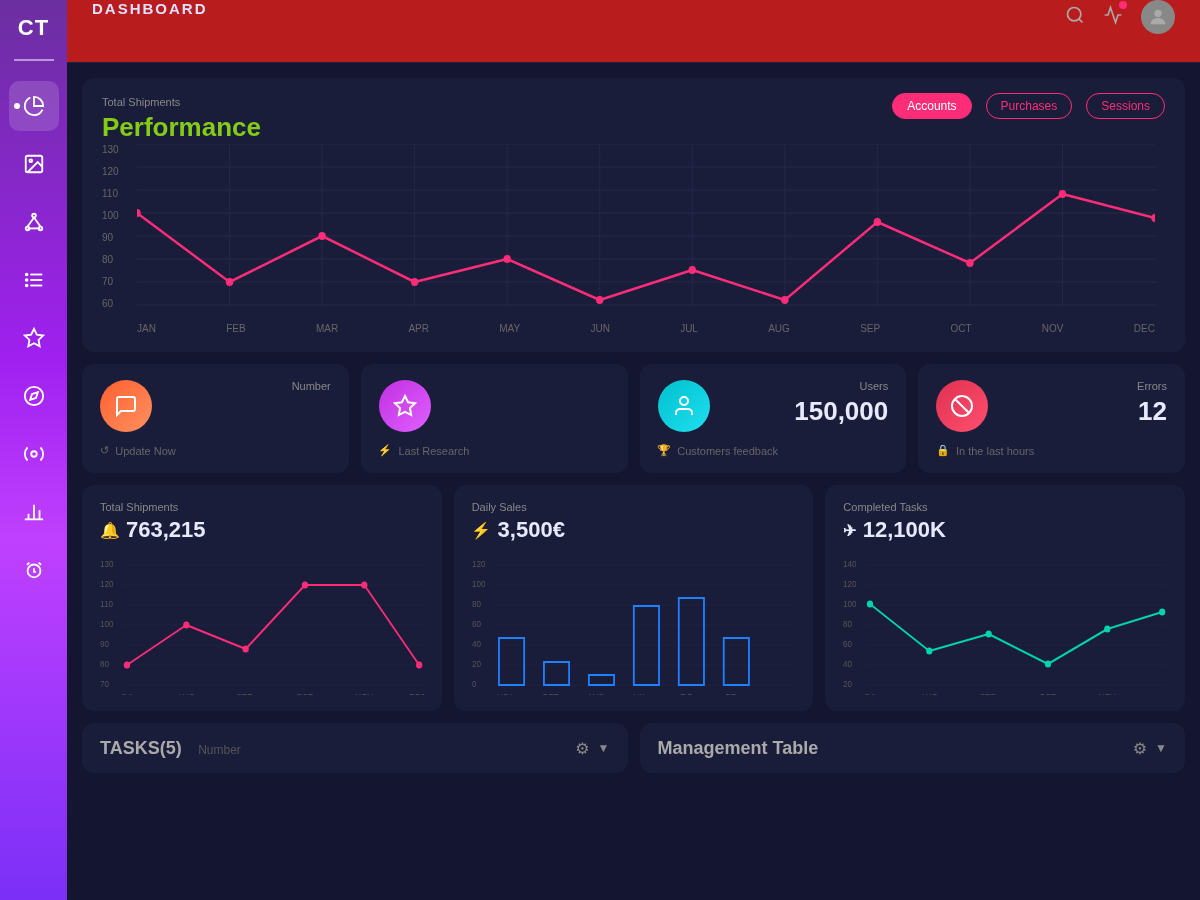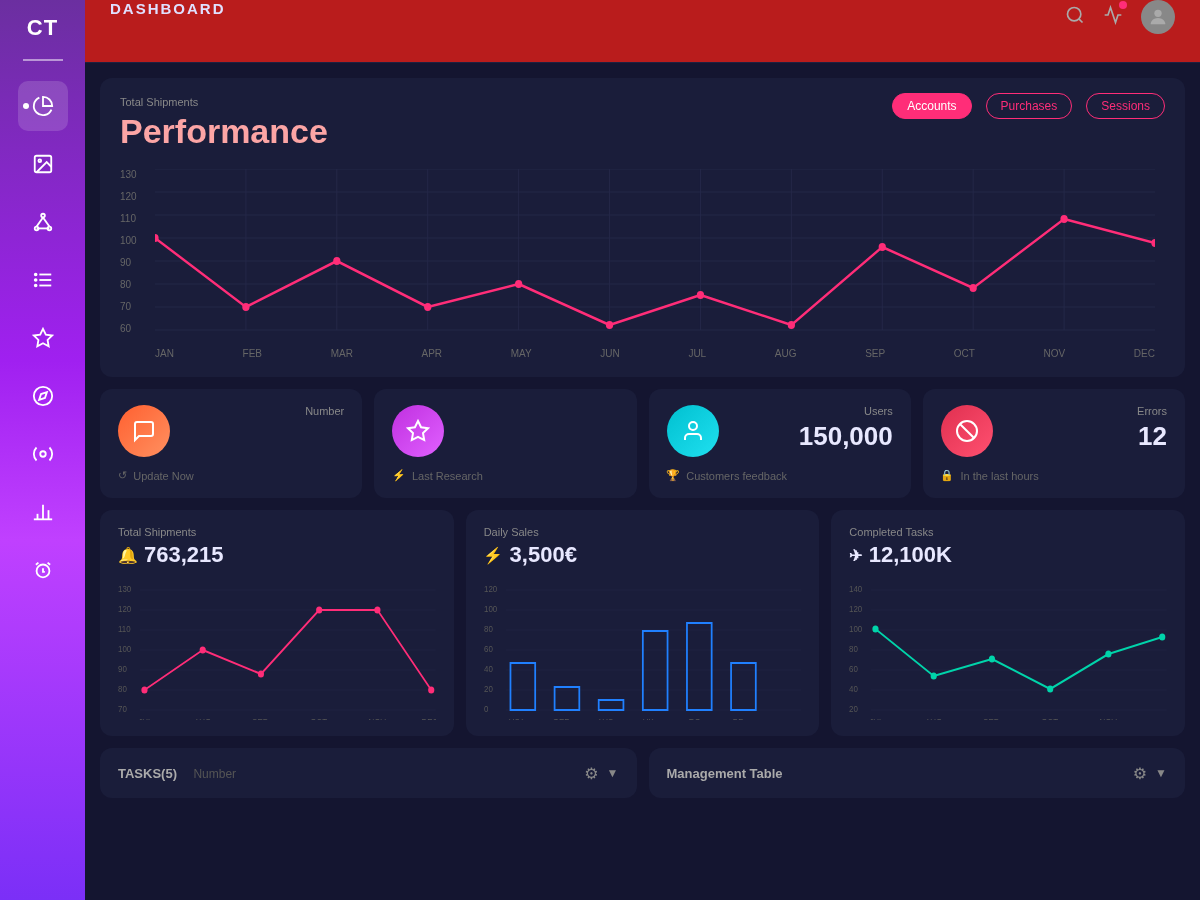--- a/index.html
+++ b/index.html
@@ -1,20 +1,20 @@
 <!DOCTYPE html>
 <html><head>
   <meta charset="utf-8">
   <style>
     * { box-sizing: border-box; margin: 0; padding: 0; }
     body { background: #0f1021; color: #fff; font-family: 'Segoe UI', Arial, sans-serif; width: 1200px; height: 900px; overflow: hidden; display: flex; }
 
     
     .sidebar {
-      width: 85px;
+      width: 67px;
       background: linear-gradient(180deg, #6b2fa0 0%, #a020f0 40%, #c040ff 60%, #7b2ff7 100%);
       display: flex;
       flex-direction: column;
       align-items: center;
       padding: 15px 0;
       flex-shrink: 0;
       position: relative;
     }
     .sidebar-logo {
       font-size: 22px; font-weight: 900; color: #fff; margin-bottom: 18px; letter-spacing: 1px;
@@ -50,21 +50,21 @@
     .avatar { width: 34px; height: 34px; border-radius: 50%; background: #888; overflow: hidden; display: flex; align-items: center; justify-content: center; font-size: 18px; }
 
     
     .content { flex: 1; overflow-y: auto; padding: 15px; display: flex; flex-direction: column; gap: 12px; background: #141530; }
 
     
     .performance-card {
       background: #1a1d3a; border-radius: 12px; padding: 18px 20px; position: relative;
     }
     .card-subtitle { font-size: 11px; color: #888; margin-bottom: 4px; }
-    .card-title { font-size: 34px; font-weight: 700; color: #fca5a5; margin-bottom: 18px; }
+    .card-title { font-size: 26px; font-weight: 700; color: #84cc16; margin-bottom: 1px; }
     .tab-group { position: absolute; top: 15px; right: 20px; display: flex; gap: 14px; }
     .tab-btn {
       padding: 5px 14px; border-radius: 20px; border: 1px solid #ff2d78; background: transparent;
       color: #ff2d78; font-size: 12px; cursor: pointer;
     }
     .tab-btn.active { background: #ff2d78; color: #fff; }
 
     
     .chart-container { position: relative; height: 190px; }
     .chart-labels-y {
@@ -100,21 +100,21 @@
     .bottom-charts { display: grid; grid-template-columns: repeat(3, 1fr); gap: 12px; }
     .bottom-chart-card { background: #1a1d3a; border-radius: 12px; padding: 16px 18px; }
     .bottom-chart-title { font-size: 11px; color: #888; margin-bottom: 4px; }
     .bottom-chart-value { font-size: 22px; font-weight: 700; color: #e8e8ff; margin-bottom: 12px; display: flex; align-items: center; gap: 6px; }
     .bottom-chart-value .icon { font-size: 16px; }
     .mini-chart-container { height: 140px; position: relative; }
 
     
     .footer-row { display: grid; grid-template-columns: 1fr 1fr; gap: 12px; }
     .footer-card { background: #1a1d3a; border-radius: 12px; padding: 12px 18px; height: 50px; display: flex; align-items: center; justify-content: space-between; }
-    .footer-label { font-size: 13px; color: #aaa; font-weight: 600; }
+    .footer-label { font-size: 18px; color: #aaa; font-weight: 600; }
     .footer-sub { font-size: 12px; color: #555; }
     .footer-icon { font-size: 16px; color: #888; cursor: pointer; }
   </style>
 </head>
 <body>
 
 <div class="sidebar">
   <div class="sidebar-logo">CT</div>
   <div class="sidebar-divider"></div>
   <div class="sidebar-item active">

